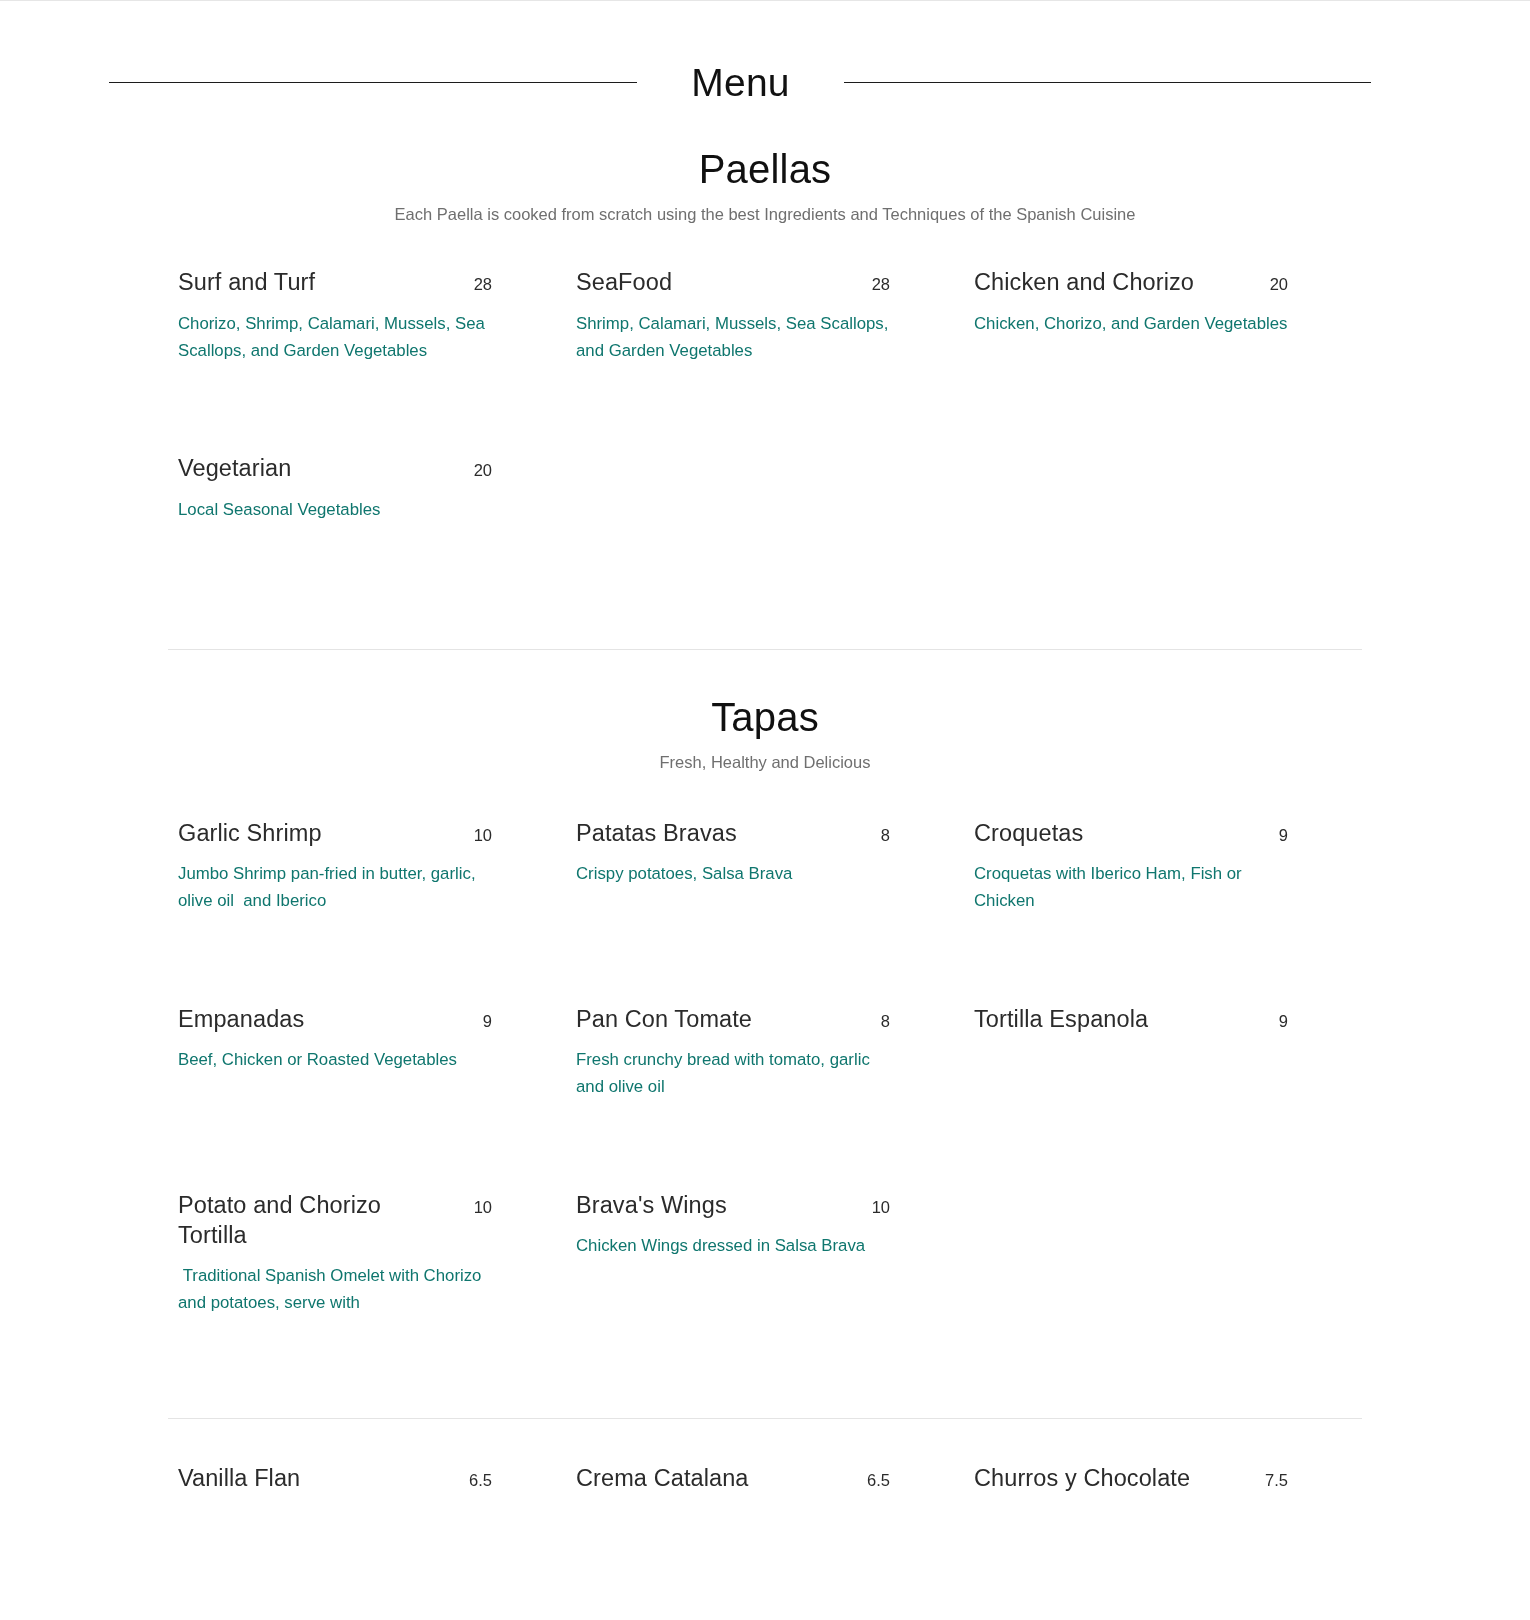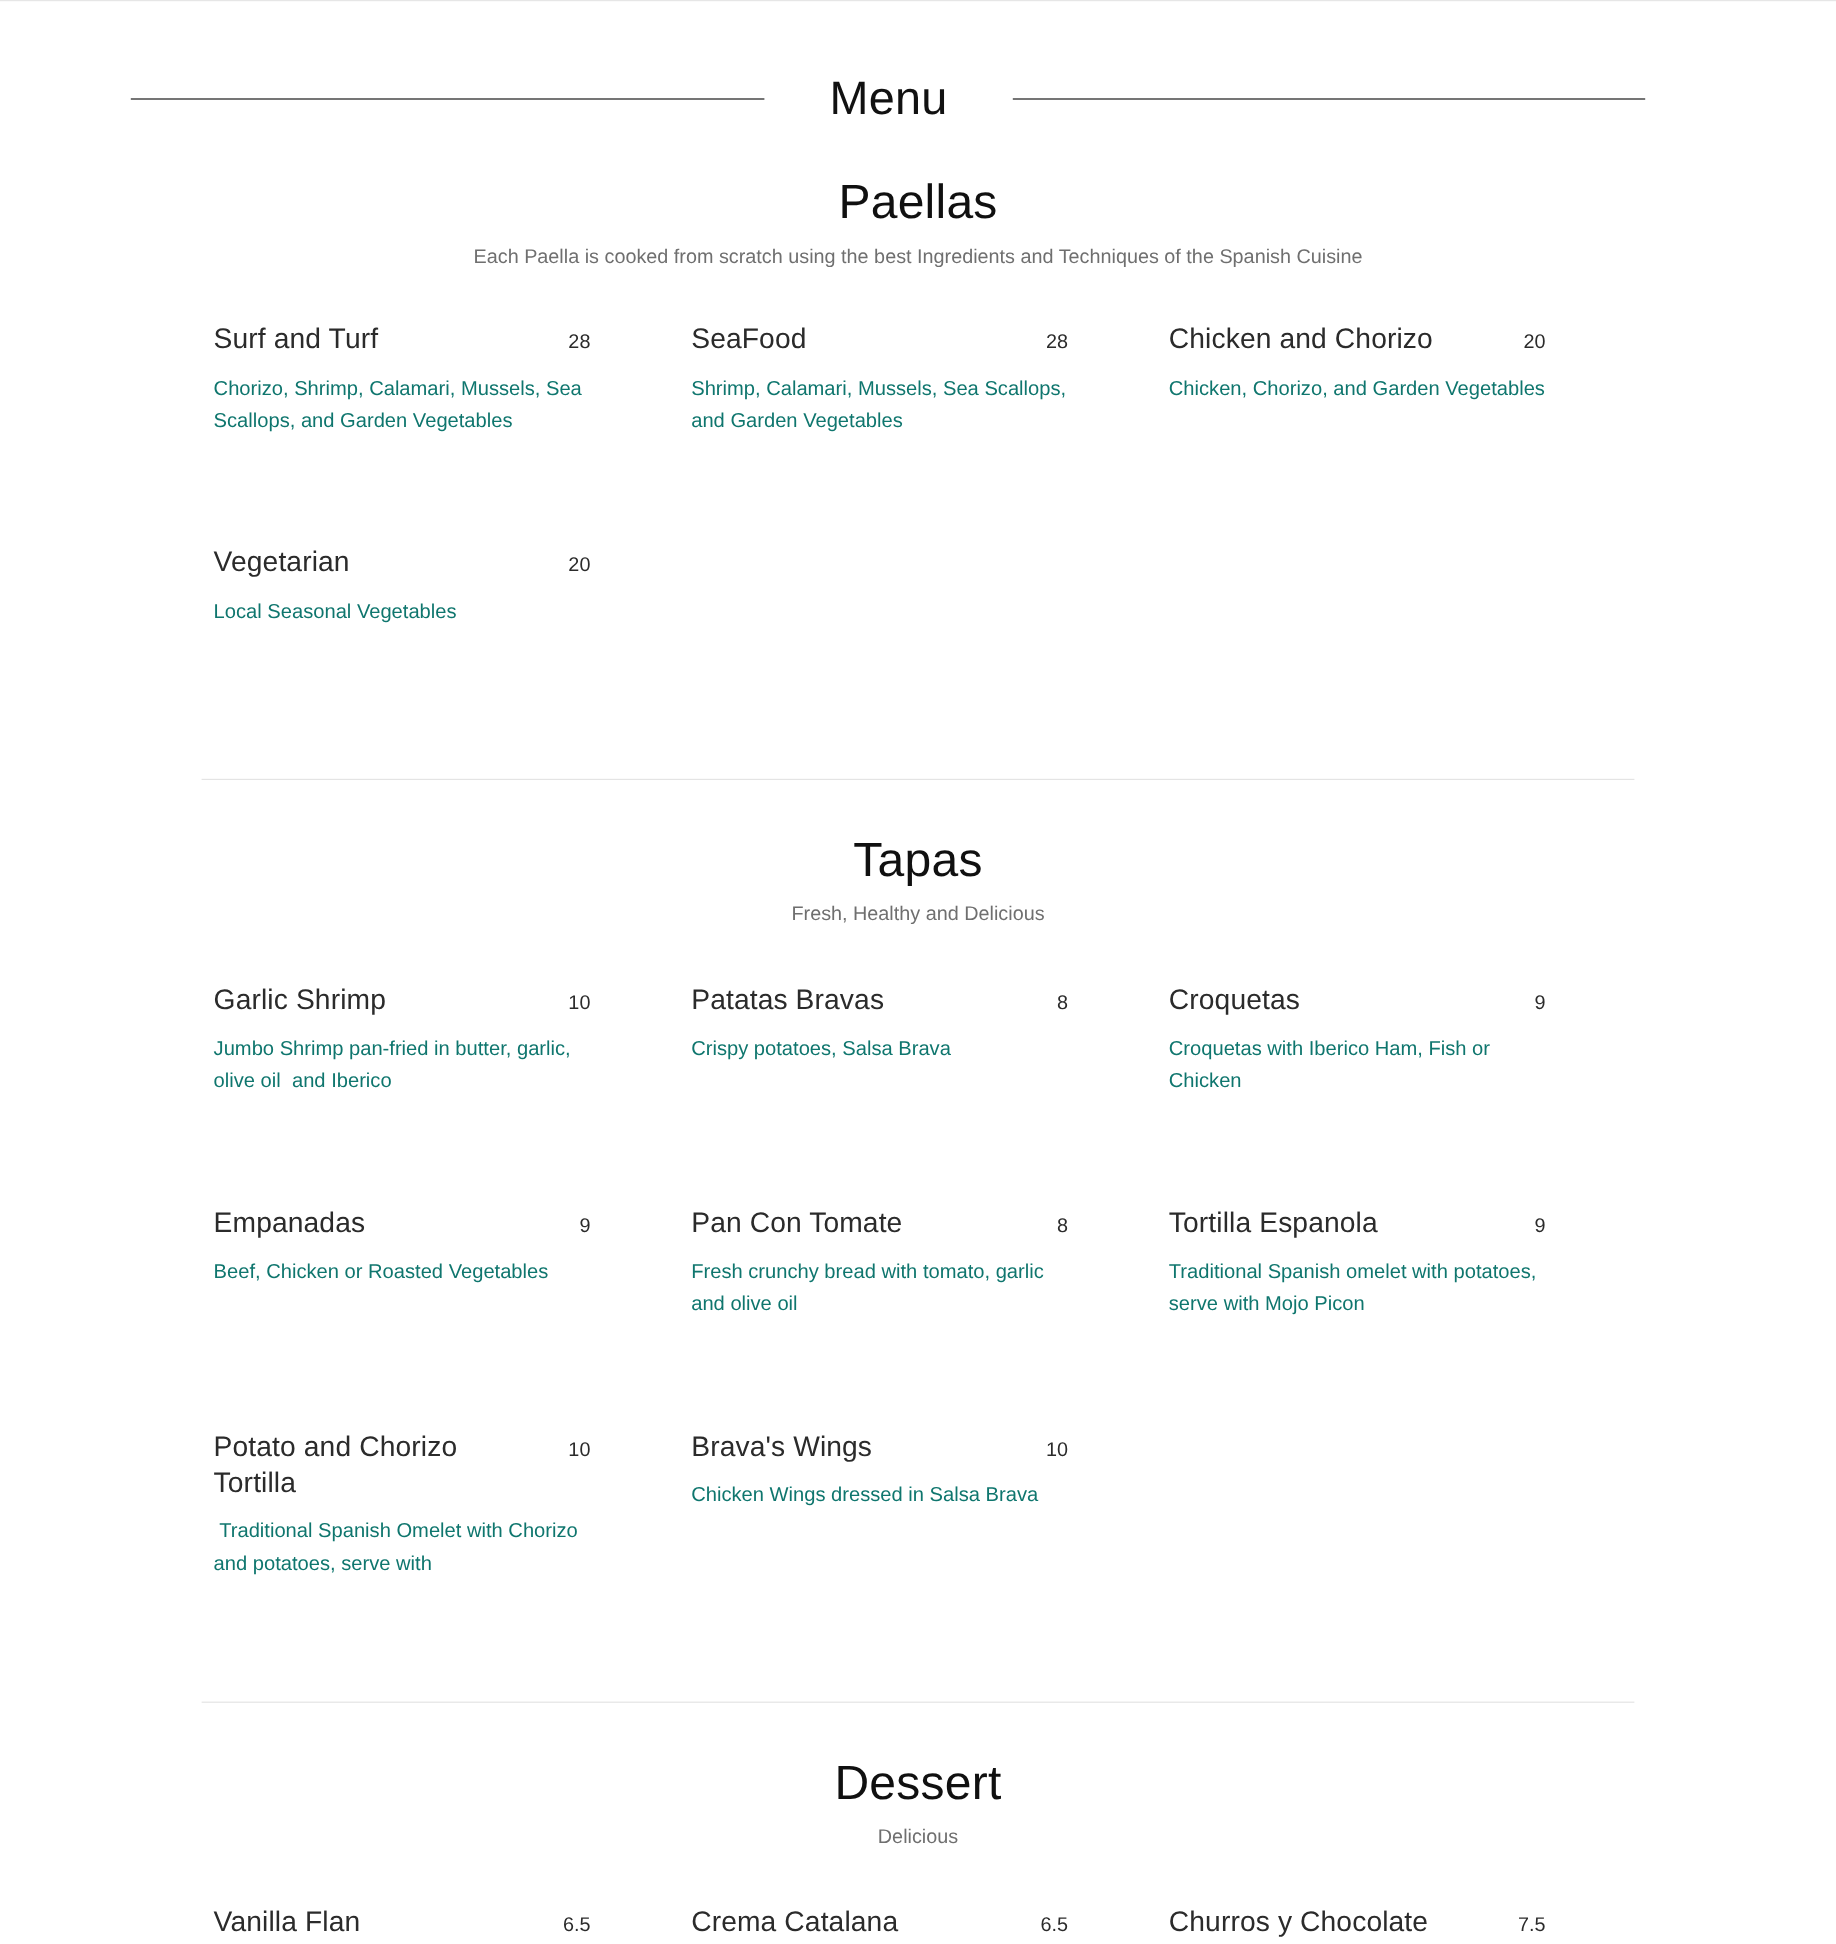--- a/index.html
+++ b/index.html
@@ -239,21 +239,20 @@
           <span class="item-price">8</span>
         </div>
         <div class="item-desc">Fresh crunchy bread with tomato, garlic and olive oil</div>
       </div>
 
       <div class="menu-item">
         <div class="item-head">
           <span class="item-name">Tortilla Espanola</span>
           <span class="item-price">9</span>
         </div>
-        <div class="item-desc">Traditional Spanish omelet with potatoes, serve with Mojo Picon</div>
       </div>
 
       <div class="menu-item">
         <div class="item-head">
           <span class="item-name">Potato and Chorizo Tortilla</span>
           <span class="item-price">10</span>
         </div>
         <div class="item-desc"> Traditional Spanish Omelet with Chorizo and potatoes, serve with</div>
       </div>
 
@@ -265,24 +264,20 @@
         <div class="item-desc">Chicken Wings dressed in Salsa Brava</div>
       </div>
 
       <div class="empty-cell"></div>
     </div>
   </div>
 
   <div class="section-divider divider-after-tapas"></div>
 
   <div class="section">
-    <div class="section-head">
-      <h2 class="section-title">Dessert</h2>
-      <p class="section-subtitle">Delicious</p>
-    </div>
 
     <div class="items-grid grid-dessert">
       <div class="menu-item short">
         <div class="item-head">
           <span class="item-name">Vanilla Flan</span>
           <span class="item-price">6.5</span>
         </div>
 
       </div>
 

